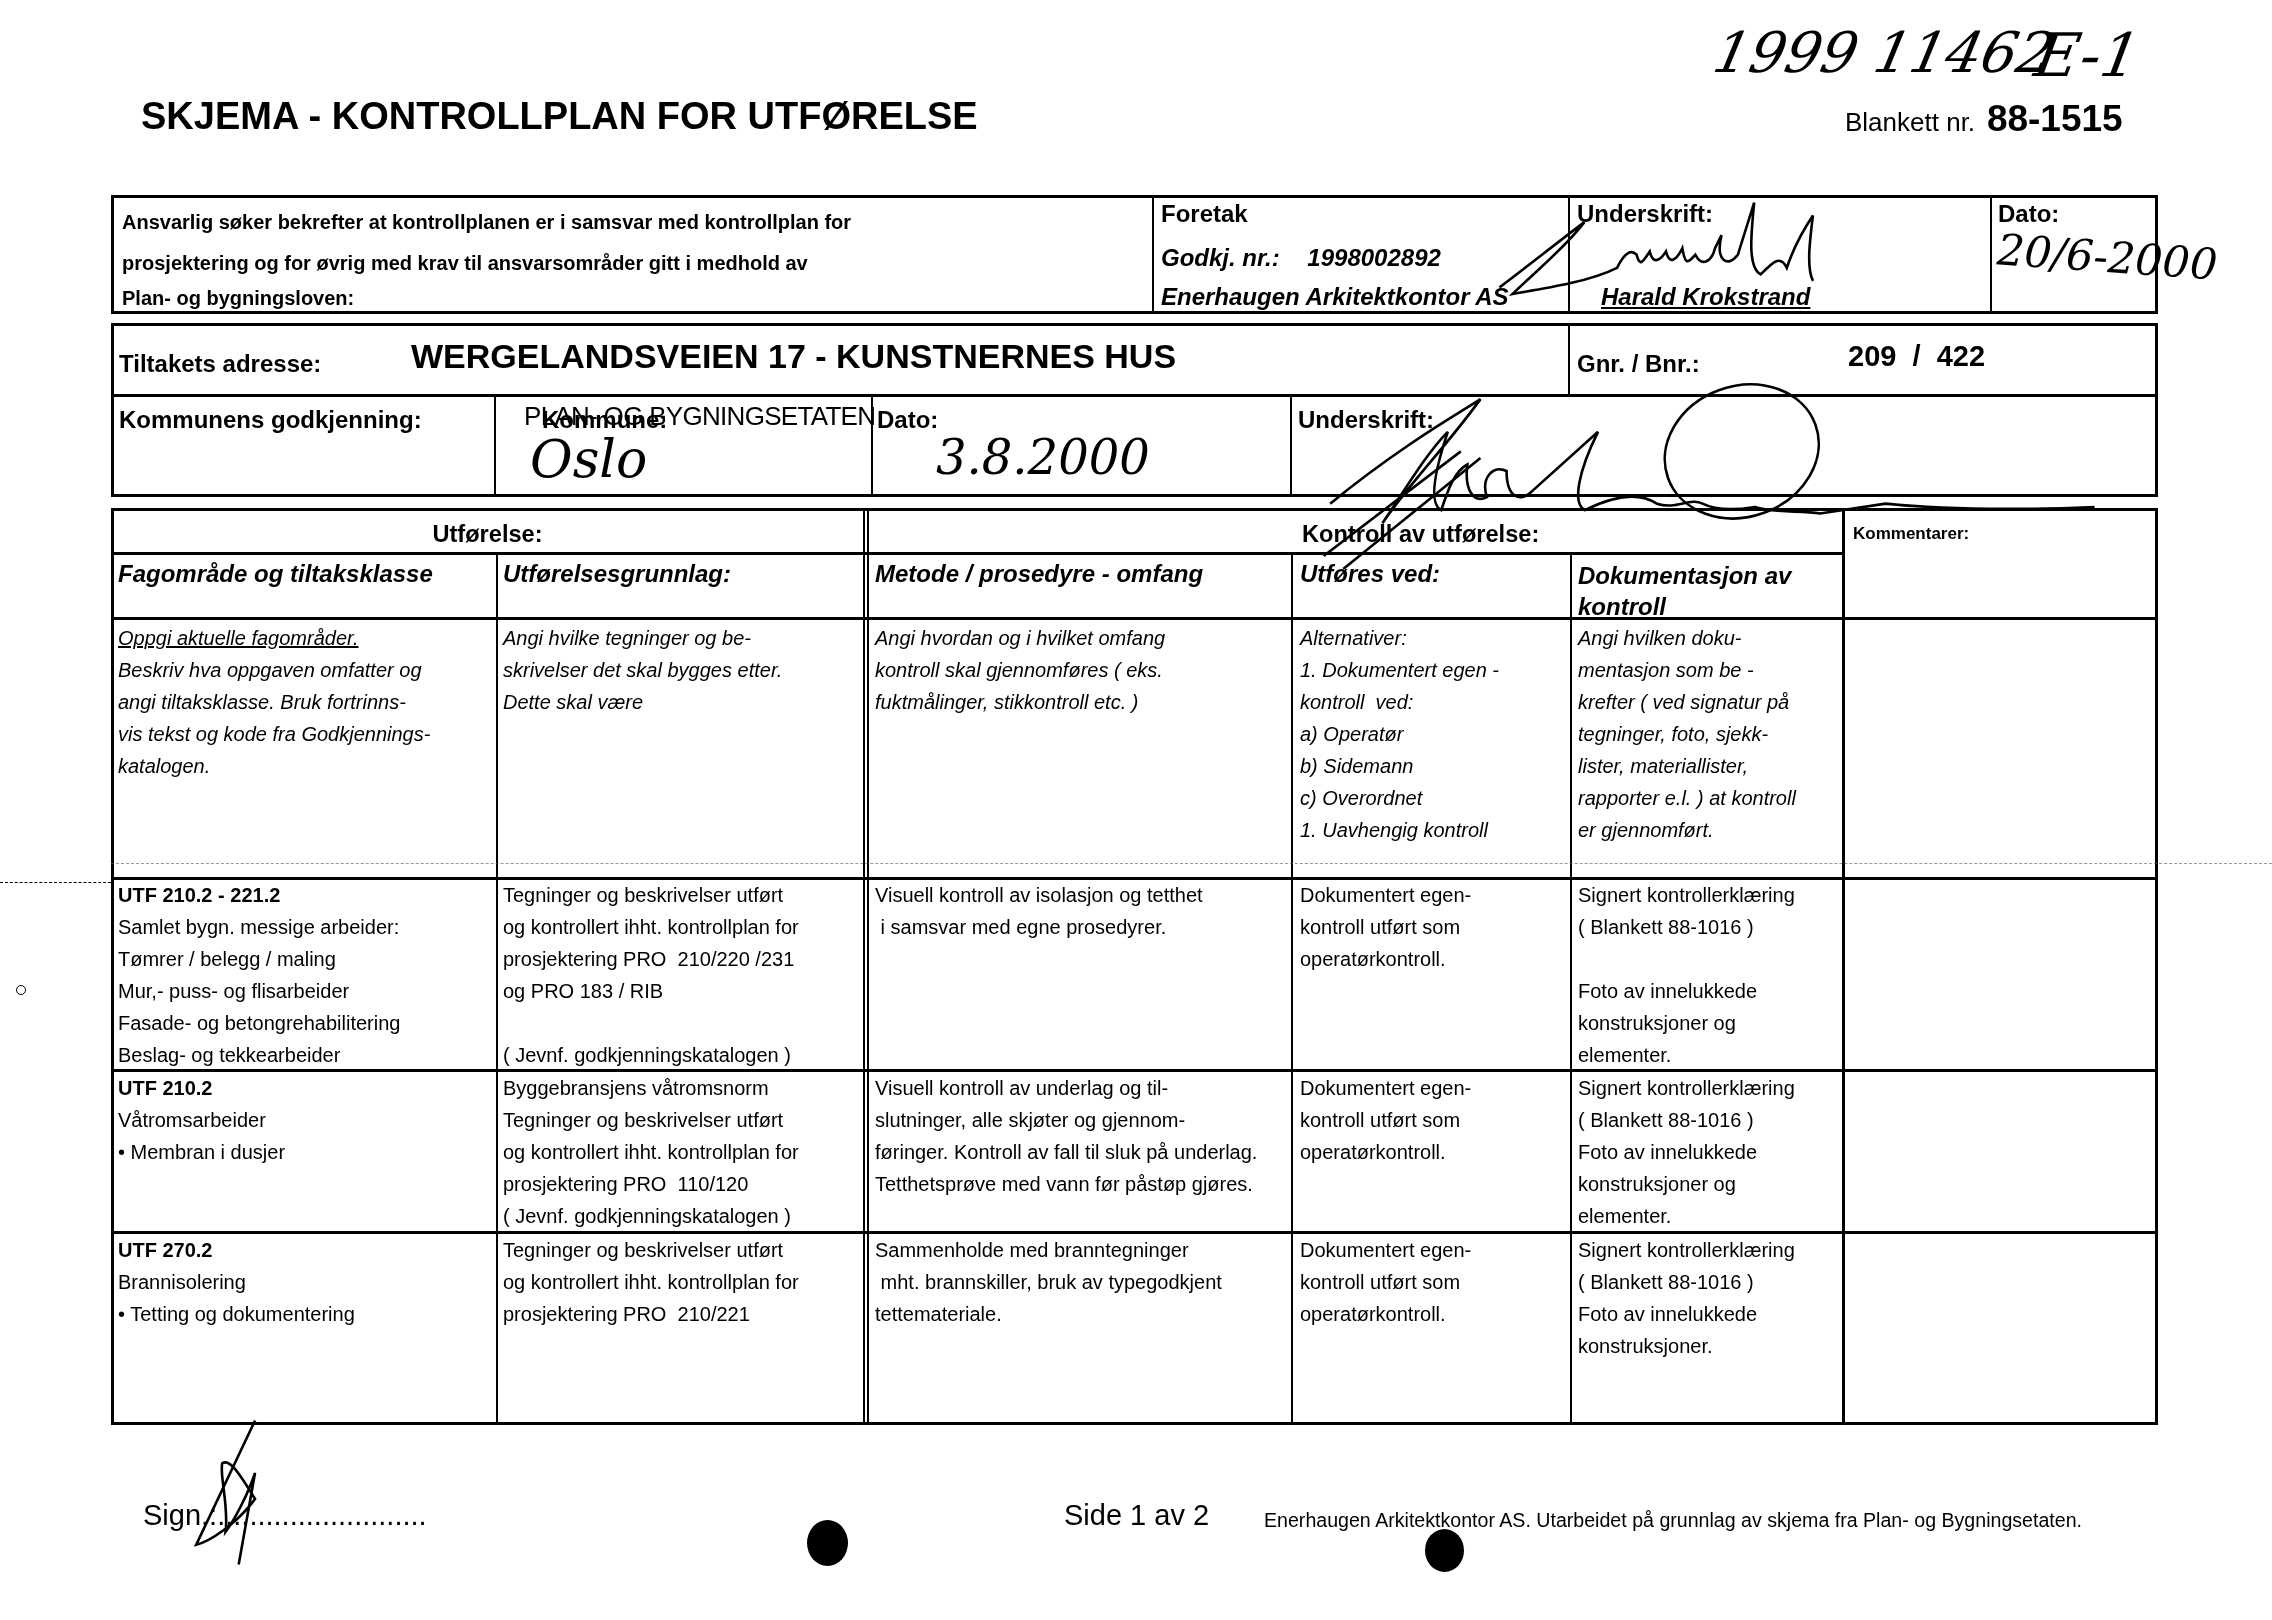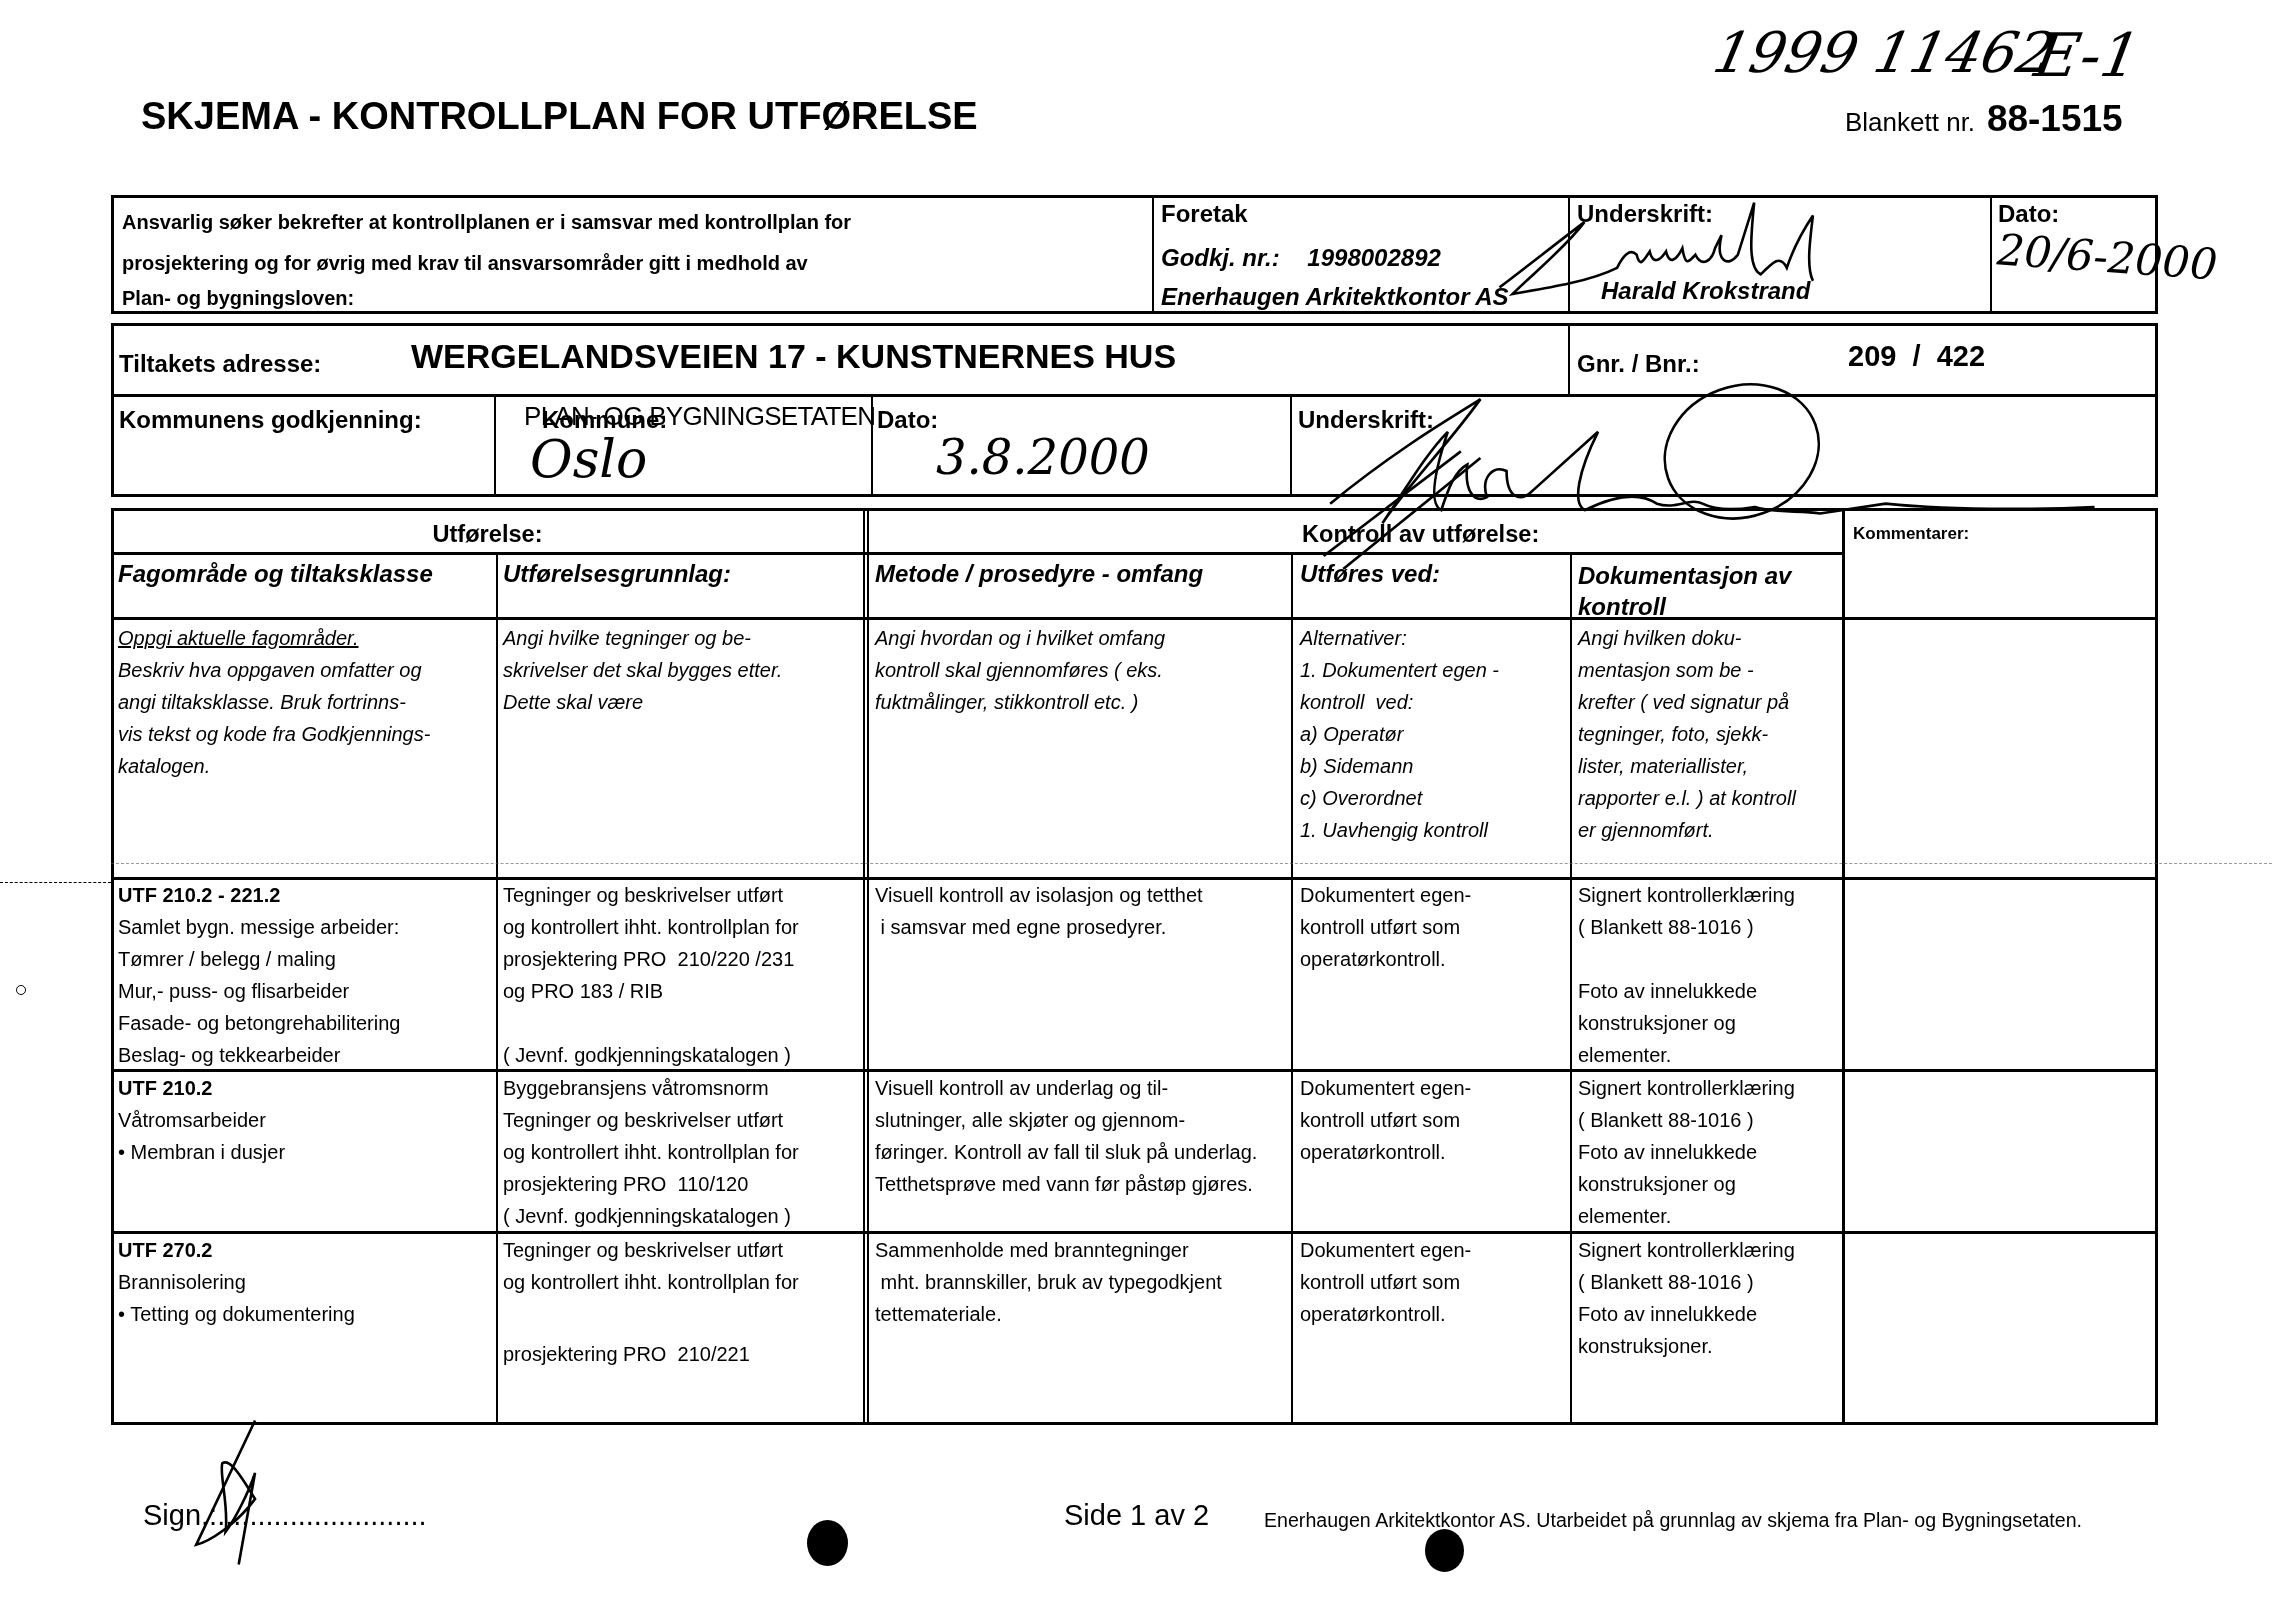--- a/index.html
+++ b/index.html
@@ -49,21 +49,21 @@
 </div>
 
 <div class="cell lbl" style="left:1161px;top:200px;">Foretak</div>
 <div class="cell lbl it" style="left:1161px;top:244px;">
   <span>Godkj. nr.:</span>
   <span style="margin-left:21px;">1998002892</span>
 </div>
 <div class="cell lbl it" style="left:1161px;top:283px;">Enerhaugen Arkitektkontor AS</div>
 
 <div class="cell lbl" style="left:1577px;top:200px;">Underskrift:</div>
-<div class="cell lbl it" style="left:1601px;top:277px;">Harald Krokstrand</div>
+<div class="cell lbl it" style="left:1601px;top:283px;text-decoration:underline;">Harald Krokstrand</div>
 <svg class="sig" style="left:1486px;top:196px;" width="458" height="111" viewBox="0 0 700 170">
   <path d="M20,140 C60,110 110,70 150,40 C120,80 70,120 40,150 C100,140 160,130 200,110 C210,90 220,80 230,90 C235,110 240,100 250,85 C255,105 265,100 275,85 C280,105 290,100 300,80 C305,110 310,100 320,90 C330,110 345,100 350,80 L360,60 C350,100 370,110 385,90 L410,10 C405,60 400,110 420,120 C440,100 450,90 460,110 C470,80 480,60 500,30 C495,70 490,110 500,130" fill="none" stroke="#000" stroke-width="4"></path>
 </svg>
 
 <div class="cell lbl" style="left:1998px;top:200px;">Dato:</div>
 <div class="cell hand" style="left:1997px;top:232px;font-size:43px;transform:rotate(4deg);">20/6-2000</div>
 
 <div class="box" style="left:111px;top:323px;width:2047px;height:174px;"></div>
 <div class="hl" style="left:111px;top:394px;width:2047px;"></div>
 <div class="vl" style="left:1568px;top:323px;height:73px;"></div>
@@ -230,21 +230,21 @@
   <div class="cell txt" style="left:118px;top:1234px;">
     <div style="font-weight:bold;">UTF 270.2</div>
     <div>
         <div style="white-space: pre; min-height: 32px;">Brannisolering</div>
         <div style="white-space: pre; min-height: 32px;">• Tetting og dokumentering</div>
       </div>
   </div>
   <div class="cell txt" style="left:503px;top:1234px;">
       <div style="white-space: pre; min-height: 32px;">Tegninger og beskrivelser utført</div>
       <div style="white-space: pre; min-height: 32px;">og kontrollert ihht. kontrollplan for</div>
-      <div style="white-space: pre; min-height: 32px; margin-top: 40px;">prosjektering PRO  210/221</div>
+      <div style="white-space: pre; min-height: 32px;">prosjektering PRO  210/221</div>
     </div>
   <div class="cell txt" style="left:875px;top:1234px;">
       <div style="white-space: pre; min-height: 32px;">Sammenholde med branntegninger</div>
       <div style="white-space: pre; min-height: 32px;"> mht. brannskiller, bruk av typegodkjent</div>
       <div style="white-space: pre; min-height: 32px;">tettemateriale.</div>
     </div>
   <div class="cell txt" style="left:1300px;top:1234px;">
       <div style="white-space: pre; min-height: 32px;">Dokumentert egen-</div>
       <div style="white-space: pre; min-height: 32px;">kontroll utført som</div>
       <div style="white-space: pre; min-height: 32px;">operatørkontroll.</div>

